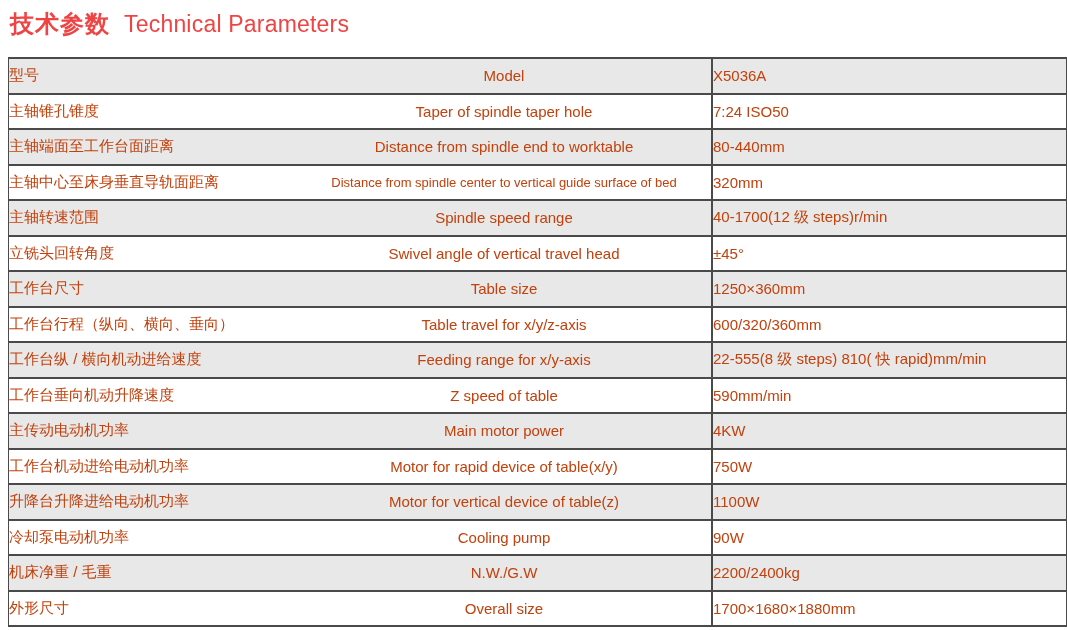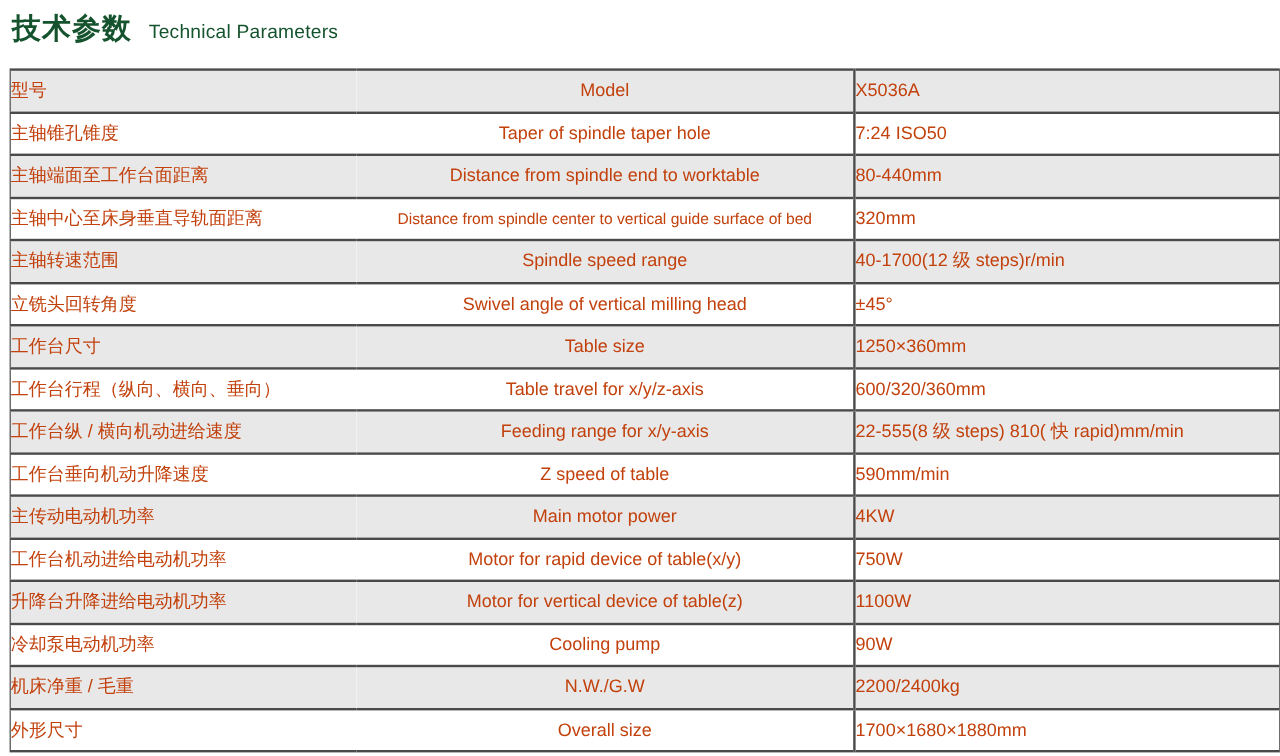--- a/index.html
+++ b/index.html
@@ -15,29 +15,29 @@
     background: #ffffff;
     overflow: hidden;
   }
   .title-bar {
     position: absolute;
     left: 10px;
     top: 8px;
     display: flex;
     align-items: baseline;
     gap: 14px;
-    color: #14532d;
+    color: #ef4444;
   }
   .title-cn {
     font-size: 24px;
     font-weight: 700;
     letter-spacing: 1px;
   }
   .title-en {
-    font-size: 16px;
+    font-size: 23px;
     font-weight: 400;
     letter-spacing: 0.2px;
   }
   table.params {
     position: absolute;
     left: 8px;
     top: 57px;
     width: 1055px;
     border-collapse: collapse;
     table-layout: fixed;
@@ -111,21 +111,21 @@
           <td class="col-en small-en">Distance from spindle center to vertical guide surface of bed</td>
           <td class="col-val">320mm</td>
         </tr>
         <tr class="shaded">
           <td class="col-cn">主轴转速范围</td>
           <td class="col-en">Spindle speed range</td>
           <td class="col-val">40-1700(12 级 steps)r/min</td>
         </tr>
         <tr>
           <td class="col-cn">立铣头回转角度</td>
-          <td class="col-en">Swivel angle of vertical milling head</td>
+          <td class="col-en">Swivel angle of vertical travel head</td>
           <td class="col-val">±45°</td>
         </tr>
         <tr class="shaded">
           <td class="col-cn">工作台尺寸</td>
           <td class="col-en">Table size</td>
           <td class="col-val">1250×360mm</td>
         </tr>
         <tr>
           <td class="col-cn">工作台行程（纵向、横向、垂向）</td>
           <td class="col-en">Table travel for x/y/z-axis</td>

